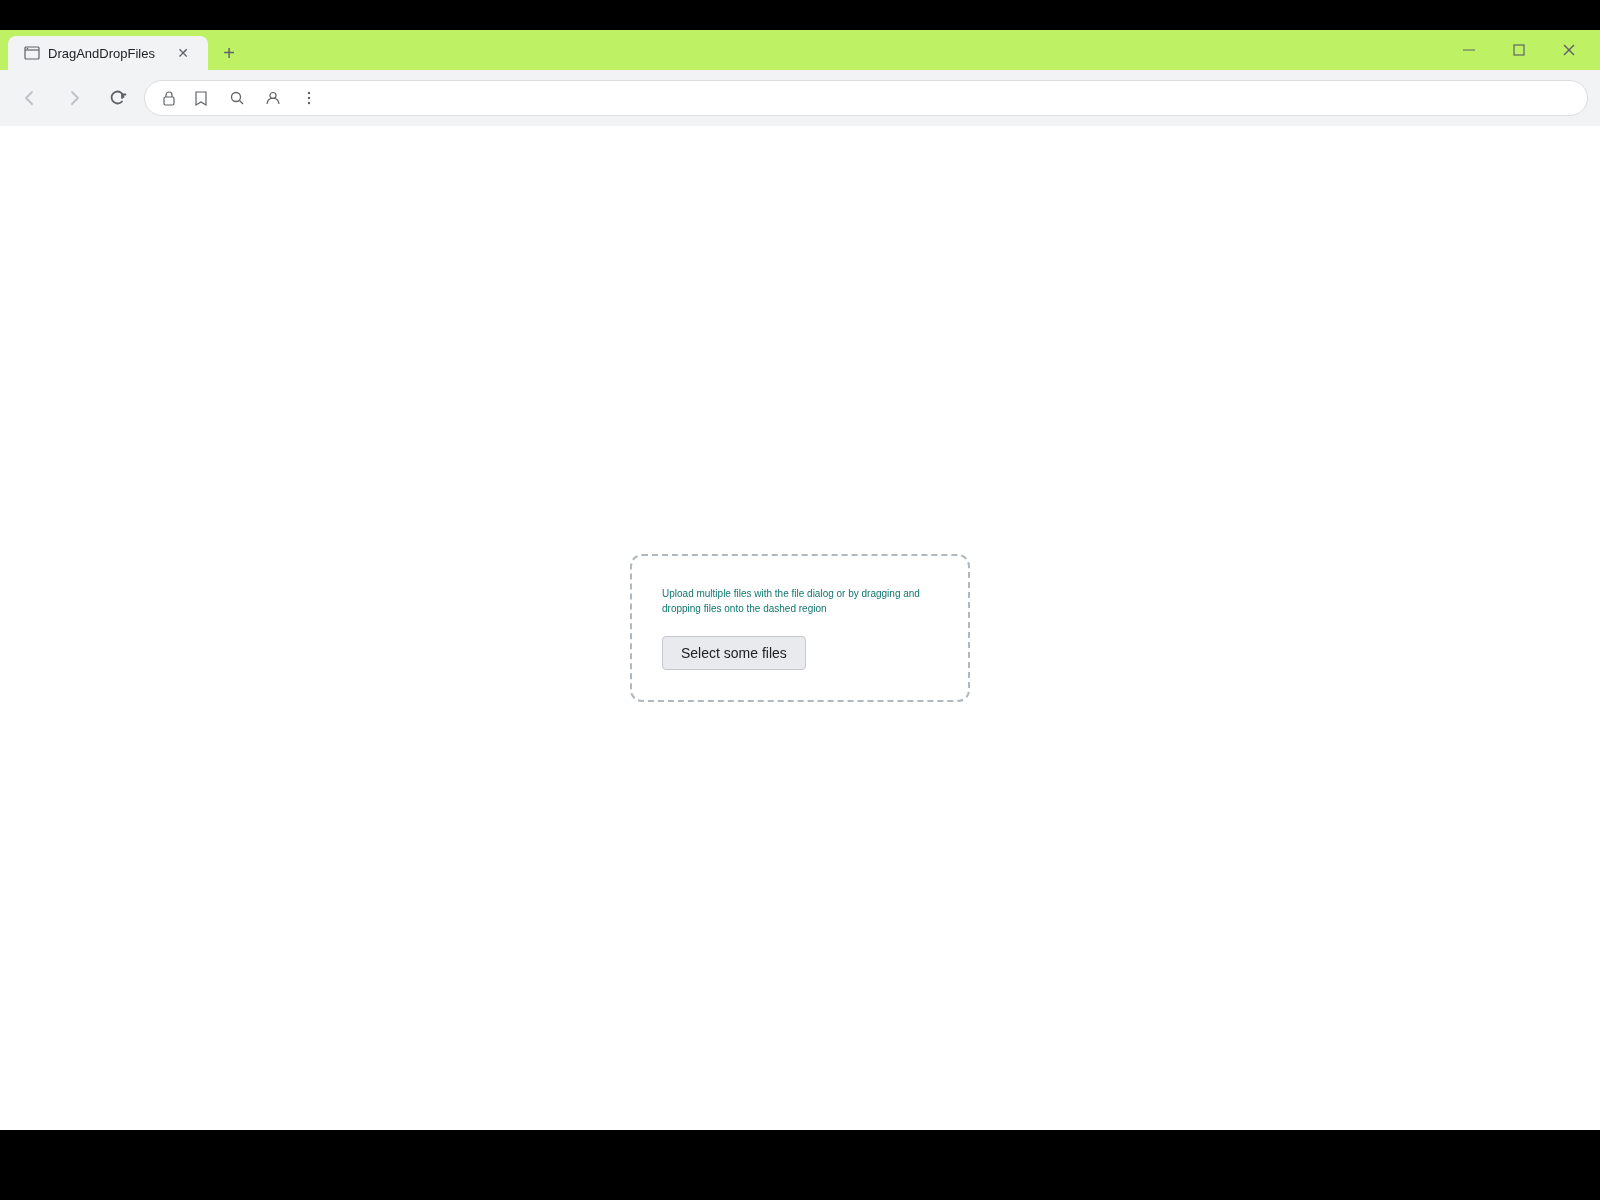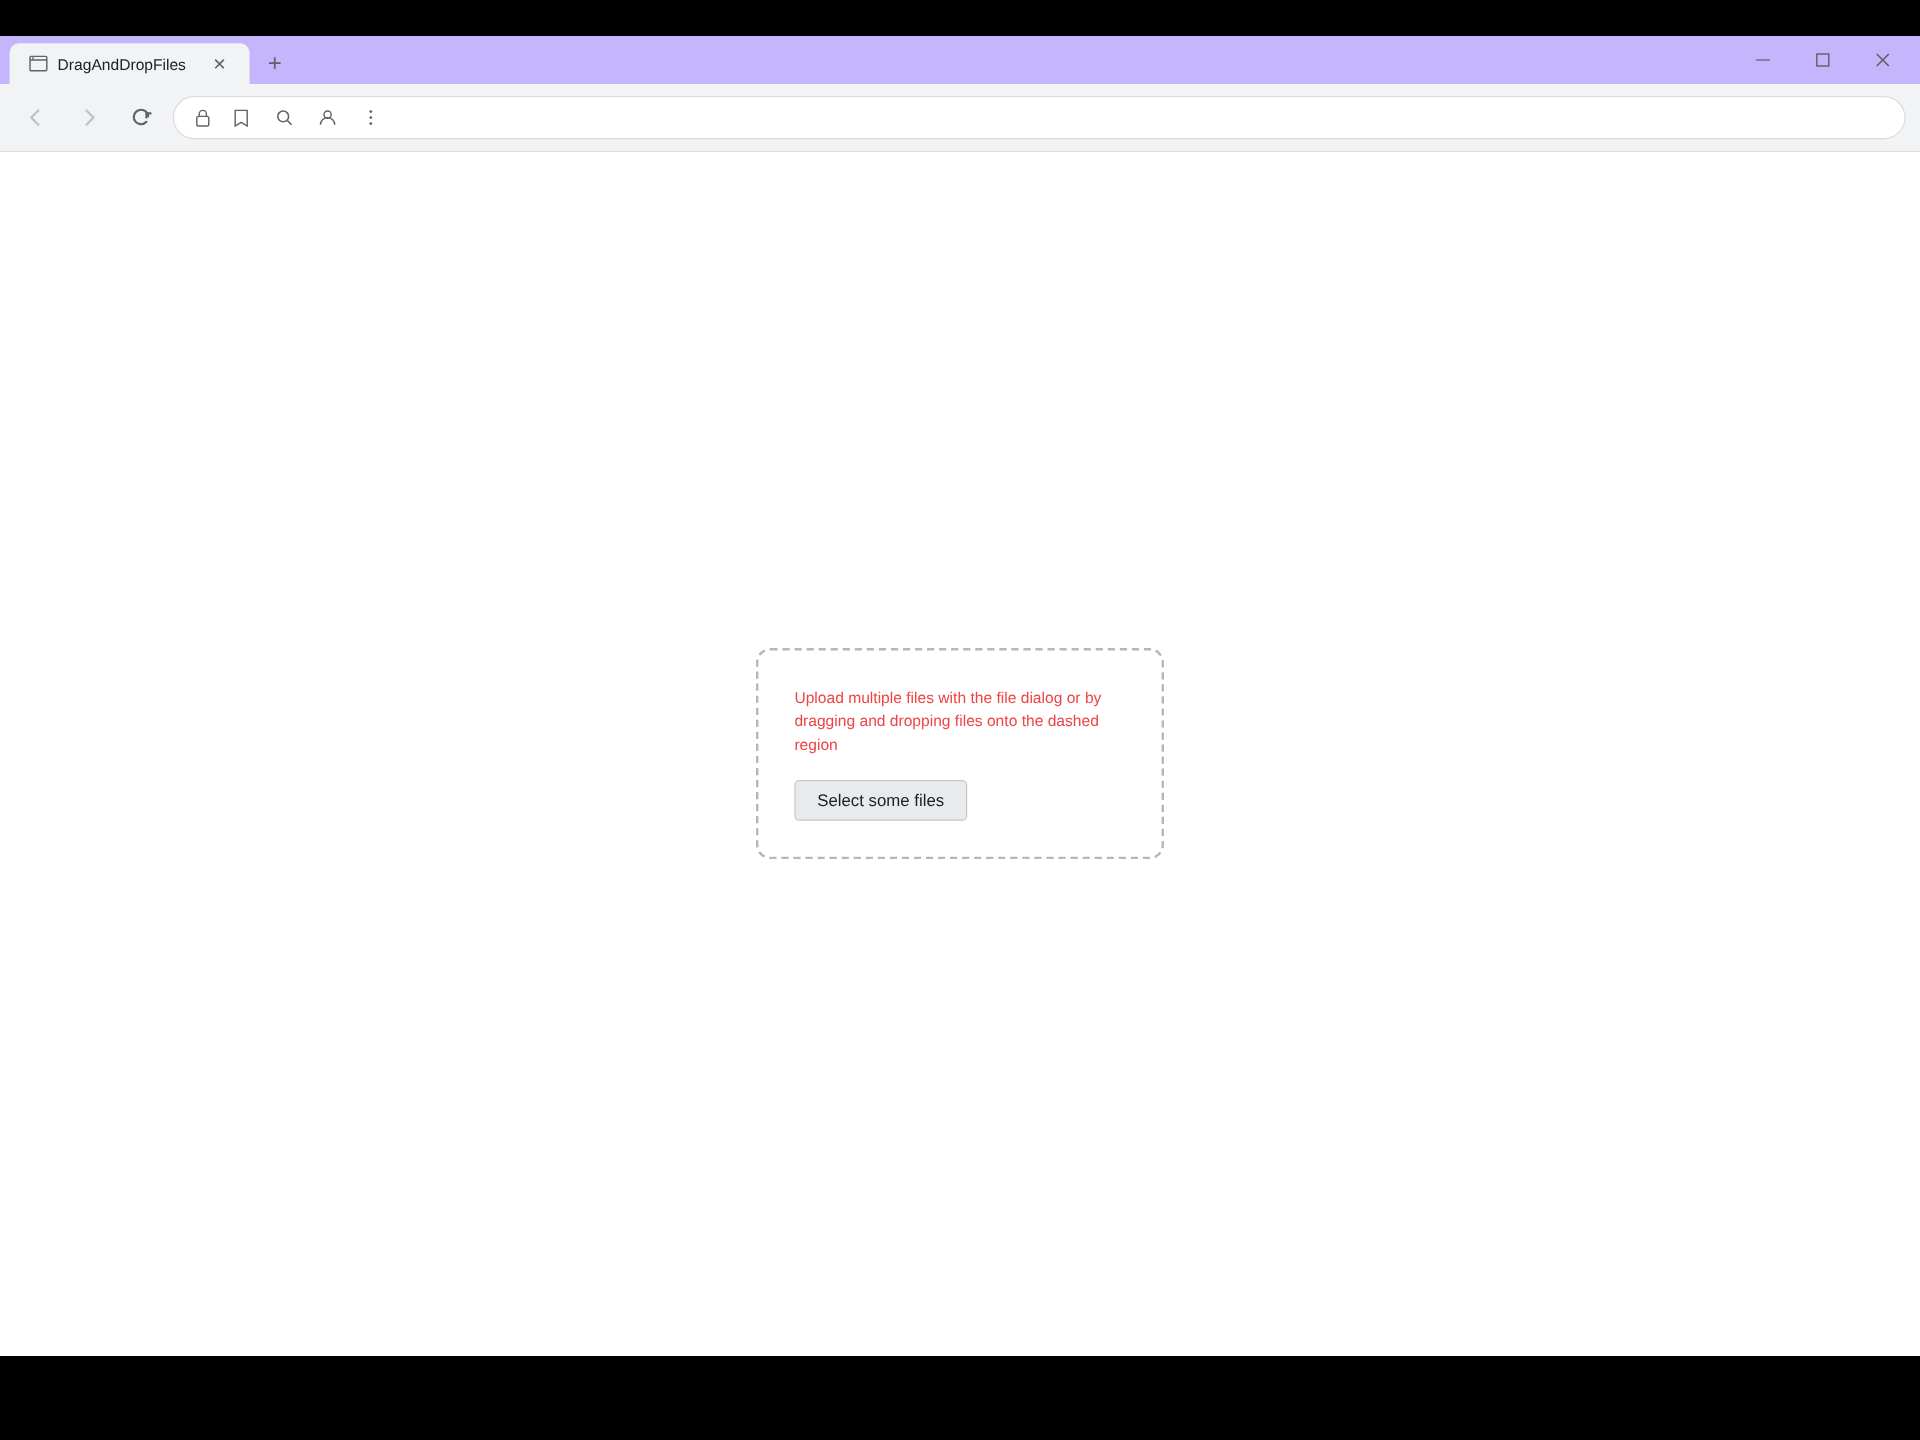--- a/index.html
+++ b/index.html
@@ -16,21 +16,21 @@
       overflow: hidden;
     }
 
     
     .browser-chrome {
       background: #f1f3f4;
       width: 100%;
     }
 
     .tab-bar {
-      background: #c4b5fd;
+      background: #bef264;
       height: 40px;
       display: flex;
       align-items: flex-end;
       padding: 0 8px;
     }
 
     .tab {
       background: #f1f3f4;
       border-radius: 8px 8px 0 0;
       padding: 0 16px;
@@ -170,22 +170,22 @@
       border: 2px dashed #b0b8c0;
       border-radius: 12px;
       width: 340px;
       padding: 30px;
       display: flex;
       flex-direction: column;
       gap: 20px;
     }
 
     .drop-zone-text {
-      font-size: 13px;
-      color: #ef4444;
+      font-size: 10px;
+      color: #0f766e;
       line-height: 1.5;
     }
 
     .select-files-btn {
       background: #e8eaed;
       border: 1px solid #c6c9cc;
       border-radius: 4px;
       padding: 8px 18px;
       font-size: 14px;
       color: #202124;

